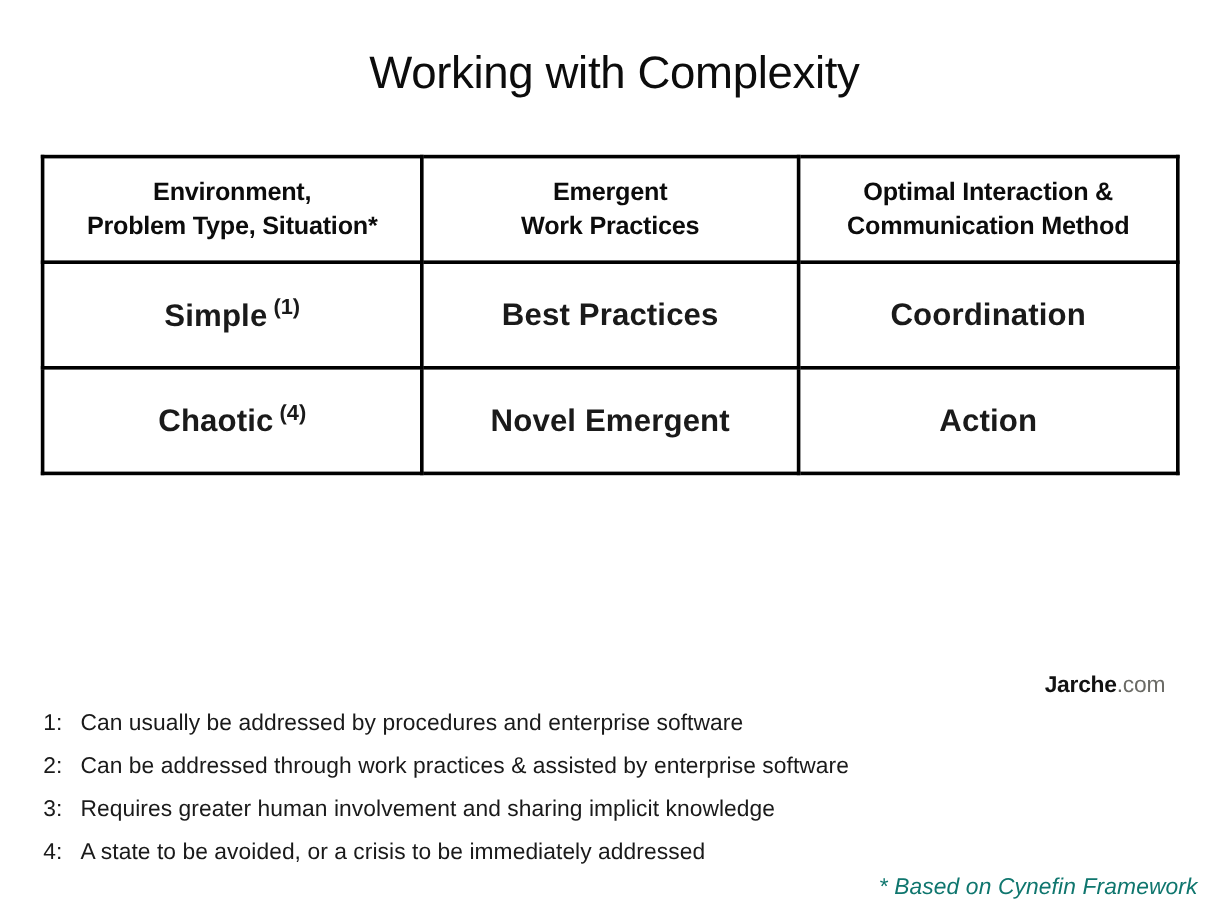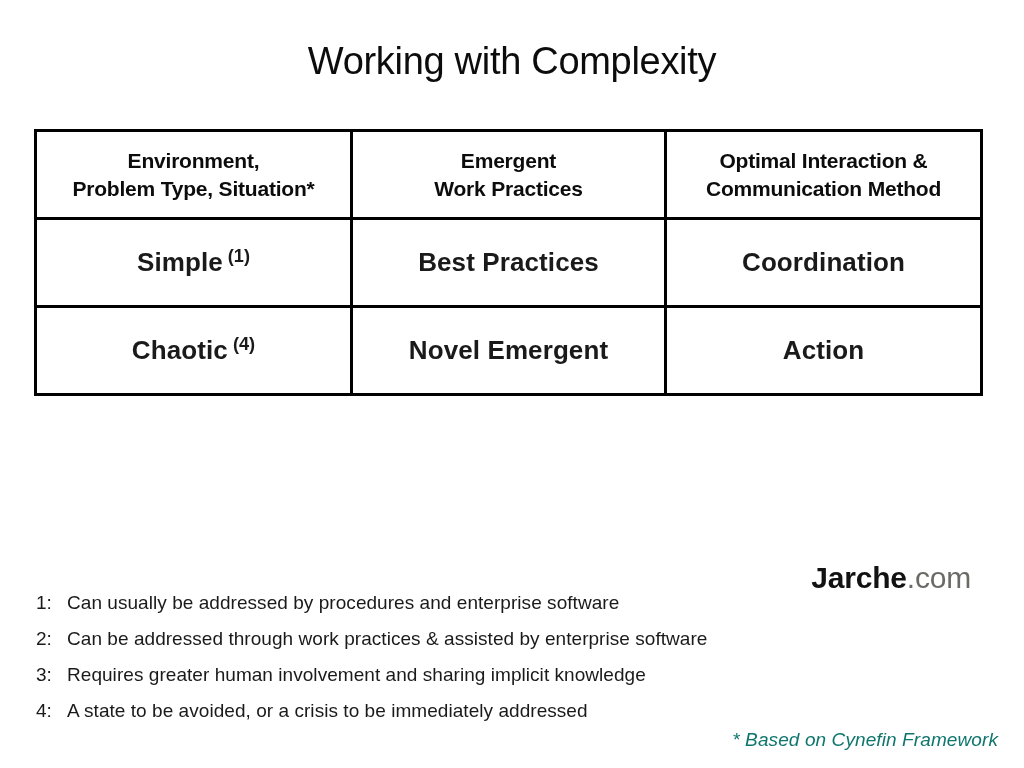--- a/index.html
+++ b/index.html
@@ -70,21 +70,21 @@
     vertical-align: 0.52em;
     margin-left: 5px;
     letter-spacing: 0;
   }
 
   
   .brand {
     position: absolute;
     right: 53px;
     top: 561px;
-    font-size: 30px;
+    font-size: 19px;
     letter-spacing: -0.2px;
     white-space: nowrap;
   }
   .brand .name {
     font-weight: bold;
     color: #121212;
   }
   .brand .tld {
     font-weight: normal;
     color: #6b6b66;

